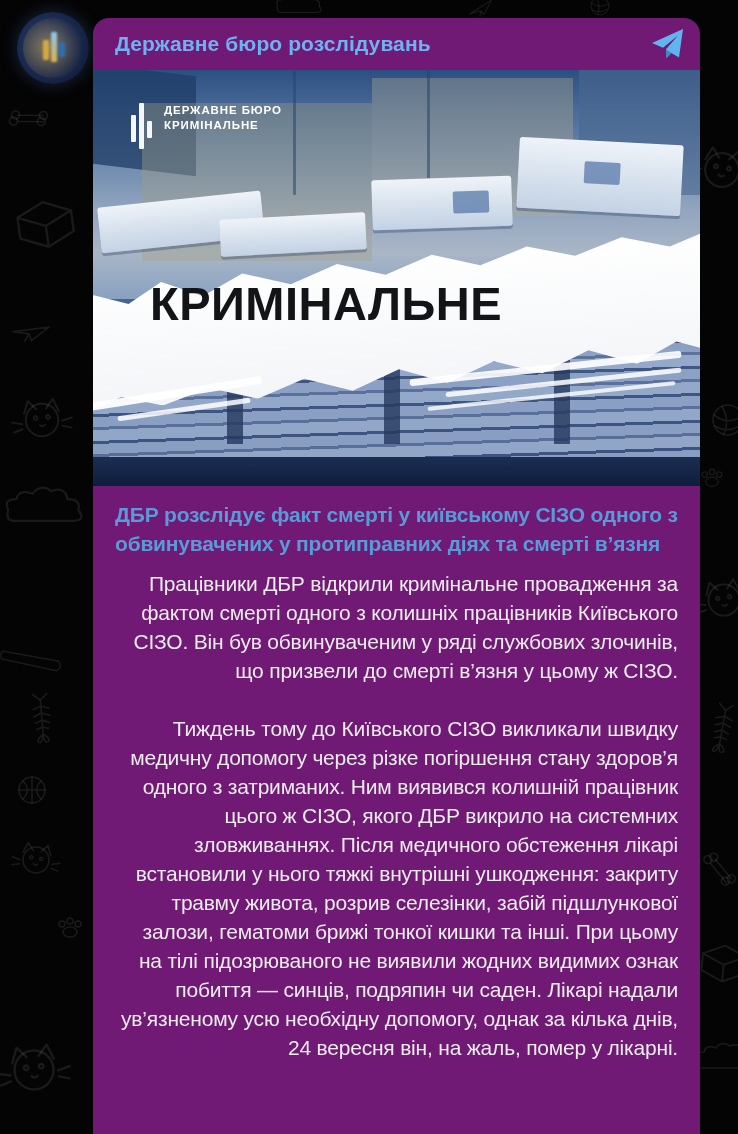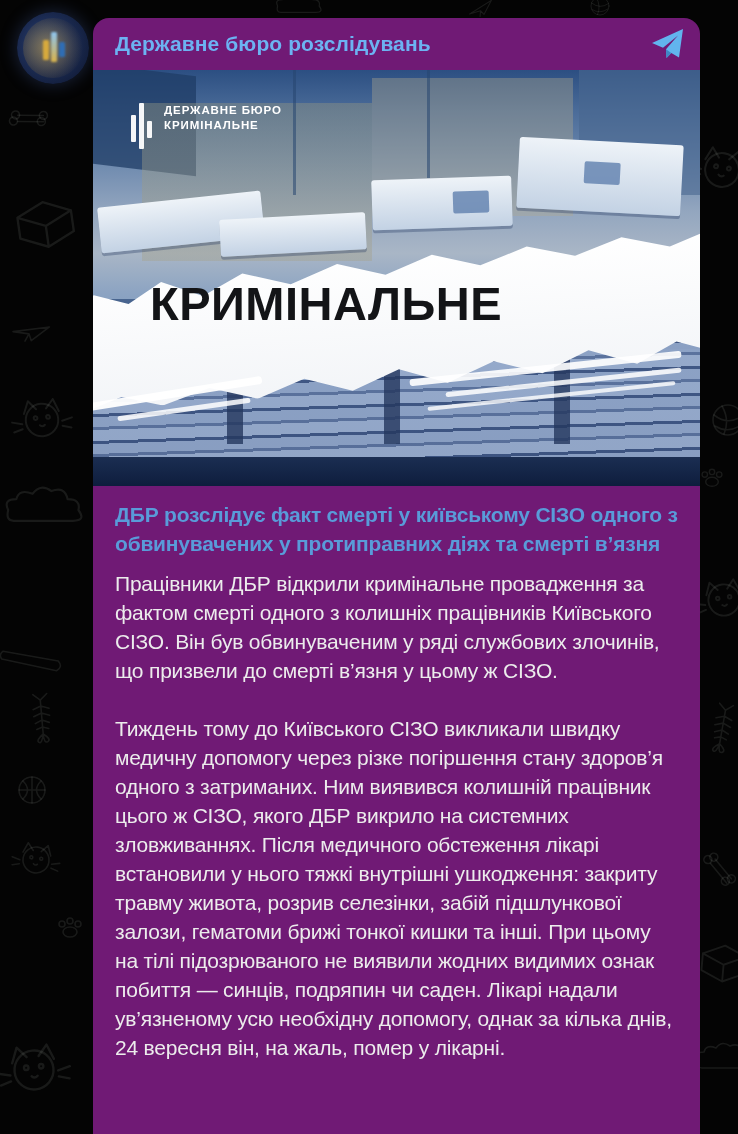--- a/index.html
+++ b/index.html
@@ -49,21 +49,21 @@
   .streak{position:absolute;background:#fff;transform:rotate(-6deg);border-radius:3px;}
   .photo-title{position:absolute;left:57px;top:212px;font-size:47px;line-height:44px;font-weight:800;
                color:#131417;letter-spacing:.5px;}
   .photo-logo{position:absolute;left:38px;top:33px;display:flex;align-items:flex-start;}
   .logo-bars{margin-right:12px;}
   .logo-text{font-size:11.5px;line-height:15px;font-weight:700;color:#fff;letter-spacing:.9px;}
 
   
   .post-text{padding:14px 22px 0 22px;}
   .headline{color:#599bd9;font-weight:700;font-size:21px;line-height:29px;letter-spacing:-.2px;margin:0 0 11px 0;}
-  .post-text p{color:#ececec;font-size:21px;line-height:29px;letter-spacing:-.2px;margin:0 0 29px 0;}
+  .post-text p{color:#ececec;font-size:21px;line-height:29px;letter-spacing:-.2px;margin:0 0 29px 0;text-align:right;}
 </style>
 </head>
 <body>
 
 <div class="screen">
 
   <svg class="doodles" viewBox="0 0 738 1134">
     <defs>
       <g id="d-yarn">
           <circle cx="0" cy="0" r="15"></circle>

